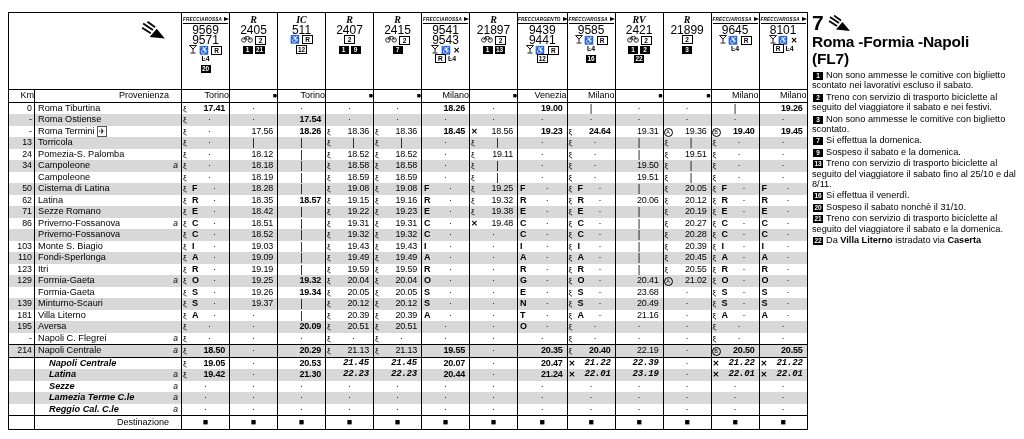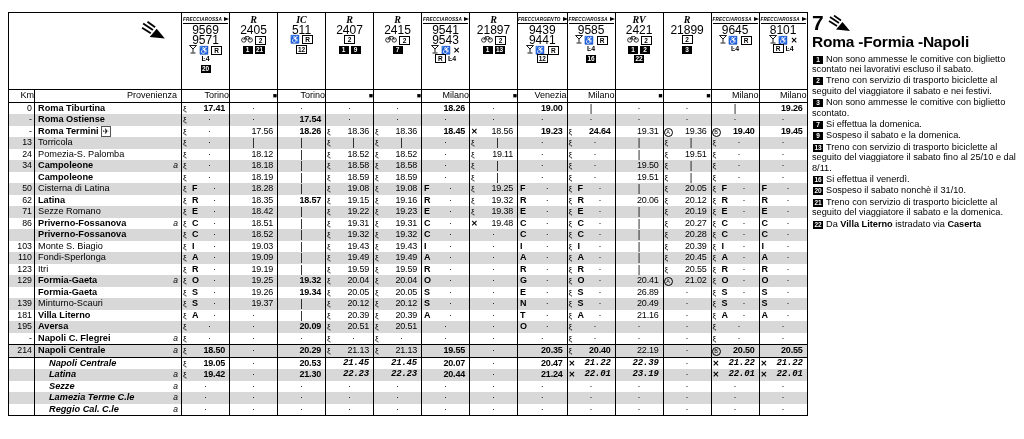--- a/index.html
+++ b/index.html
@@ -28,30 +28,30 @@
   .irow{line-height:9.5px;height:9.5px;}
   .kbadge{display:inline-block;background:#000;color:#fff;font-size:6.5px;font-weight:bold;
           min-width:8px;height:8px;line-height:8.5px;text-align:center;padding:0 1px;margin:0 1px;}
   .obox{display:inline-block;border:1px solid #000;background:#fff;color:#000;font-size:6.5px;
         font-weight:bold;min-width:7px;height:7px;line-height:7.5px;text-align:center;padding:0 1px;margin:0 1px;}
   .ic{display:inline-block;vertical-align:middle;margin:0 1px;}
   .wc{font-size:8px;} .rest{font-size:8px;font-weight:bold;} .l4{font-size:7px;font-weight:bold;}
   
   tr.provrow td{border-bottom:1px solid #000;font-size:9px;text-align:right;}
   td.kmhead{text-align:left;padding-left:2px;}
-  td.provlab,td.destlab{text-align:right;padding-right:4px;}
+  td.provlab,td.destlab{text-align:right;padding-right:12px;}
   td.orig{text-align:center;}
   .sq-mark{font-size:7px;}
   
   td.km{text-align:right;padding-right:2px;font-size:8.8px;}
   td.stn{text-align:left;padding-left:3px;font-size:9.2px;}
   tr.shade{background:#d8d8d8;}
   td.stn .suf{float:right;font-style:italic;font-weight:normal;font-size:8.5px;padding-right:3px;}
   td.stn .plane{font-size:8px;border:0.5px solid #555;padding:0 1px;margin-left:2px;}
-  .b td.stn .nm{font-weight:bold;}
+  .b td.stn .nm{font-weight:normal;}
   .bi td.stn{font-style:italic;font-weight:bold;padding-left:14px;}
   tr.rule td{border-top:1px solid #000;}
   tr.destrow td{border-top:1px solid #000;height:13px;}
   
   td.cell{padding:0;}
   .cw{display:flex;align-items:center;height:11.5px;}
   .xi{flex:0 0 7px;font-size:8px;line-height:9px;text-align:left;padding-left:1px;}
   .ham{flex:0 0 8px;font-size:8px;font-weight:bold;text-align:left;padding-left:1px;}
   .circ{flex:0 0 9px;display:inline-block;}
   .circ b{display:inline-block;width:7px;height:7px;border:0.6px solid #000;border-radius:50%;
@@ -1553,21 +1553,21 @@
           </td>
           <td class="cell">
             <div class="cw coldbold">
               <span class="xi">ξ</span>
               <span class="lett">S</span>
               <span class="dotv">·</span>
             </div>
           </td>
           <td class="cell">
             <div class="cw">
-              <span class="tval">26.89</span>
+              <span class="tval">23.68</span>
             </div>
           </td>
           <td class="cell">
             <div class="cw">
               <span class="dotv">·</span>
             </div>
           </td>
           <td class="cell">
             <div class="cw coldbold">
               <span class="xi">ξ</span>
@@ -2310,34 +2310,52 @@
           <td class="cell">
             <div class="cw coldbold">
               <span class="dotv">·</span>
             </div>
           </td>
           <td class="cell">
             <div class="cw coldbold">
               <span class="dotv">·</span>
             </div>
           </td>
+        </tr>
+        <tr class="destrow">
+          <td></td>
+          <td class="destlab">Destinazione</td>
+          <td class="destsq">■</td>
+          <td class="destsq">■</td>
+          <td class="destsq">■</td>
+          <td class="destsq">■</td>
+          <td class="destsq">■</td>
+          <td class="destsq">■</td>
+          <td class="destsq">■</td>
+          <td class="destsq">■</td>
+          <td class="destsq">■</td>
+          <td class="destsq">■</td>
+          <td class="destsq">■</td>
+          <td class="destsq">■</td>
+          <td class="destsq">■</td>
         </tr>
       </tbody>
   </table>
 
   <div class="panel">
     <div class="ptitle"><span>7</span><svg width="24" height="18" viewBox="0 0 24 18">
           <g stroke="#000" stroke-width="1.7">
             <line x1="2" y1="2" x2="11" y2="8"></line>
             <line x1="6" y1="0.5" x2="13" y2="5.5"></line>
             <line x1="1" y1="6" x2="9" y2="11"></line>
           </g>
           <polygon points="22,16 8,14.5 14.5,7" fill="#000"></polygon>
         </svg></div>
     <div class="ptitle2">Roma -Formia -Napoli</div>
+    <div class="ptitle2">(FL7)</div>
     <div class="notes" id="notes">
         <p class="note"><span class="kbadge">1</span>Non sono ammesse le comitive con biglietto scontato nei lavorativi escluso il sabato.</p>
         <p class="note"><span class="kbadge">2</span>Treno con servizio di trasporto biciclette al seguito del viaggiatore il sabato e nei festivi.</p>
         <p class="note"><span class="kbadge">3</span>Non sono ammesse le comitive con biglietto scontato.</p>
         <p class="note"><span class="kbadge">7</span>Si effettua la domenica.</p>
         <p class="note"><span class="kbadge">9</span>Sospeso il sabato e la domenica.</p>
         <p class="note"><span class="kbadge">13</span>Treno con servizio di trasporto biciclette al seguito del viaggiatore il sabato fino al 25/10 e dal 8/11.</p>
         <p class="note"><span class="kbadge">16</span>Si effettua il venerdì.</p>
         <p class="note"><span class="kbadge">20</span>Sospeso il sabato nonchè il 31/10.</p>
         <p class="note"><span class="kbadge">21</span>Treno con servizio di trasporto biciclette al seguito del viaggiatore il sabato e la domenica.</p>

